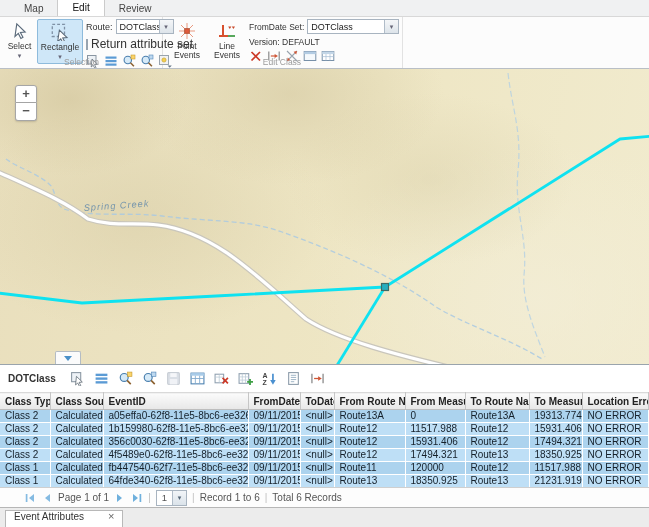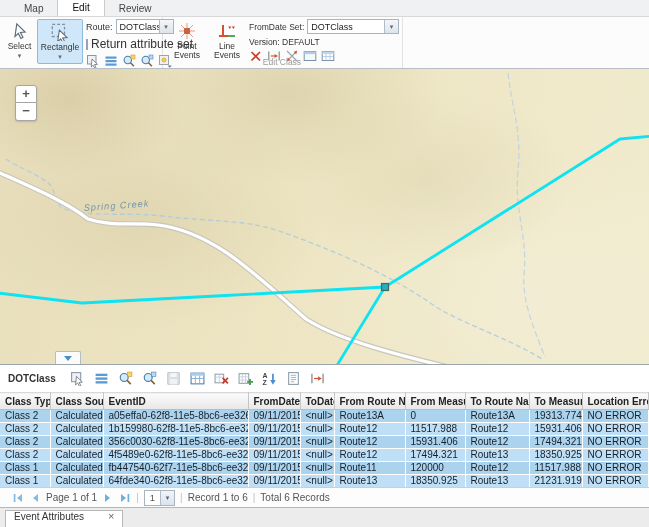--- a/index.html
+++ b/index.html
@@ -61,21 +61,21 @@
   
   .panel{position:absolute;top:364px;left:0;width:649px;height:163px;background:#fff;}
   .ptoolbar{position:absolute;top:0;left:0;right:0;height:28px;background:#fff;border-top:1px solid #9aa4ac;box-sizing:border-box;display:flex;align-items:center;padding-left:8px;}
   .ptab{font-size:10px;font-weight:bold;color:#333;margin-right:14px;cursor:pointer;}
   .ptools{gap:9px;}
   .ptools .ic svg{width:15px;height:15px;}
   .tablewrap{position:absolute;top:28px;left:0;right:0;height:95px;overflow:hidden;background:#fff;}
   table.evt{border-collapse:collapse;table-layout:fixed;width:100%;font-size:10px;}
   table.evt th{height:16px;background:linear-gradient(#fbfbfb,#e7e7e7);border-right:1px solid #c6c6c6;border-bottom:1px solid #bdbdbd;border-top:1px solid #d9d9d9;text-align:left;padding:0 0 0 5px;font-weight:bold;color:#222;white-space:nowrap;overflow:hidden;font-size:10px;}
   table.evt td{height:12px;line-height:12px;padding:0 0 0 5px;border-right:1px solid rgba(255,255,255,.75);border-bottom:1px solid rgba(255,255,255,.55);color:#15202a;white-space:nowrap;overflow:hidden;}
-  .pager{position:absolute;top:123px;left:0;right:0;height:20px;display:flex;align-items:center;gap:5px;padding-left:12px;font-size:10px;color:#555;background:#fdfdfd;border-top:1px solid #cfcfcf;box-sizing:border-box;}
+  .pager{position:absolute;top:123px;left:0;right:0;height:20px;display:flex;align-items:center;gap:5px;padding-left:24px;font-size:10px;color:#555;background:#fdfdfd;border-top:1px solid #cfcfcf;box-sizing:border-box;}
   .pic svg{width:12px;height:12px;display:block;}
   .psep{color:#c0c0c0;}
   .pgsel{display:inline-flex;align-items:center;border:1px solid #a8b4c0;background:#fff;height:14px;font-size:9.5px;cursor:pointer;}
   .pgval{padding:0 5px;}
   .pgcaret{width:13px;align-self:stretch;background:linear-gradient(#f2f5f8,#dbe3ea);border-left:1px solid #b0bcc8;font-size:7px;text-align:center;line-height:13px;color:#567;}
   .statusbar{position:absolute;top:143px;left:0;right:0;height:20px;background:#ececec;border-top:1px solid #b6b6b6;box-sizing:border-box;display:flex;align-items:flex-end;padding-left:5px;}
   .stab{display:inline-flex;align-items:flex-start;gap:24px;background:#fff;border:1px solid #b8b8b8;border-bottom:none;height:16px;padding:0 8px;font-size:10px;color:#333;cursor:pointer;}
   .stab .x{font-size:11px;color:#666;line-height:10px;cursor:pointer;}
 </style>
 </head>
@@ -154,20 +154,21 @@
             </span>
             <span class="ic">
               <svg xmlns="http://www.w3.org/2000/svg" viewBox="0 0 14 14">
                 <rect x="1.5" y="1.5" width="9" height="9" fill="#f2f2f2" stroke="#99a4ae"></rect>
                 <circle cx="6" cy="6" r="2.1" fill="#f6cf4e" stroke="#bf9a26" stroke-width=".6"></circle>
                 <path d="M9.6 11.4h4.2l-2.1 2.4z" fill="#667788"></path>
               </svg>
             </span>
           </div>
       </div>
+      <div class="glabel">Selection</div>
     </div>
 
     <div class="group grp-edit">
       <div class="bigbtn btn-line">
         <span class="bicon">
             <svg xmlns="http://www.w3.org/2000/svg" viewBox="0 0 18 18">
               <path d="M5 3v11" stroke="#d8502e" stroke-width="2"></path>
               <path d="M1 14h9" stroke="#d8502e" stroke-width="2"></path>
               <path d="M10 14h7" stroke="#57a85c" stroke-width="2"></path>
               <path d="M10.2 4.5h3.2l-1.6 2.4z" fill="#c8492a"></path>

